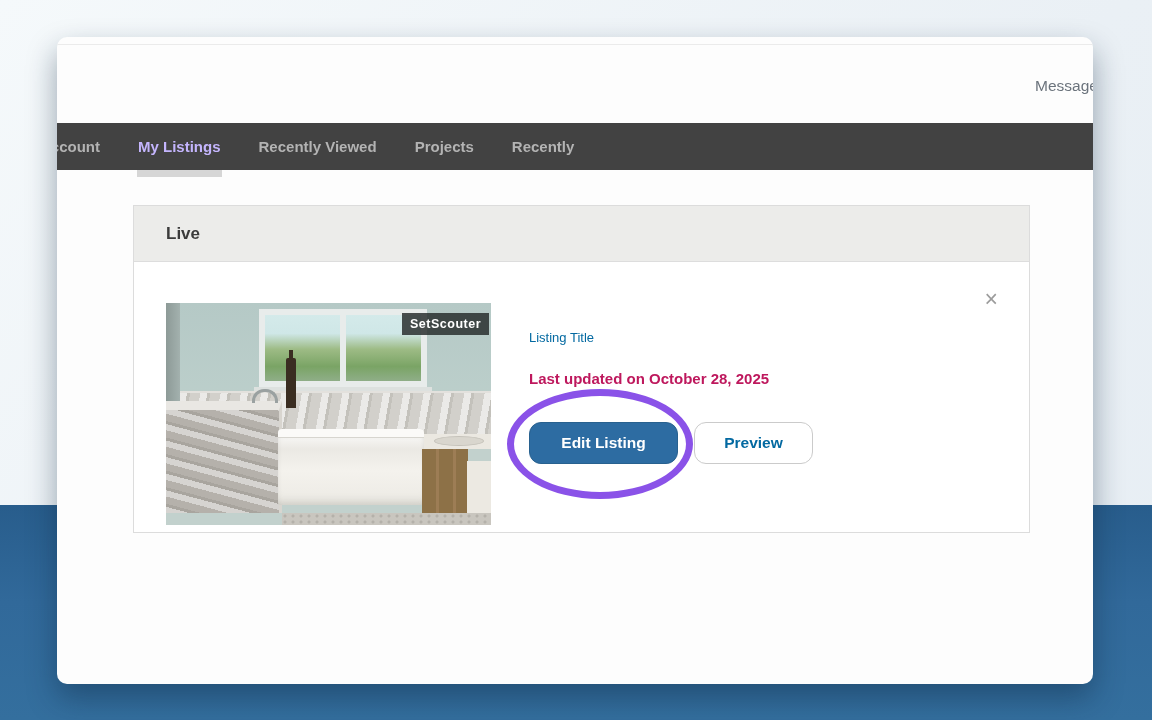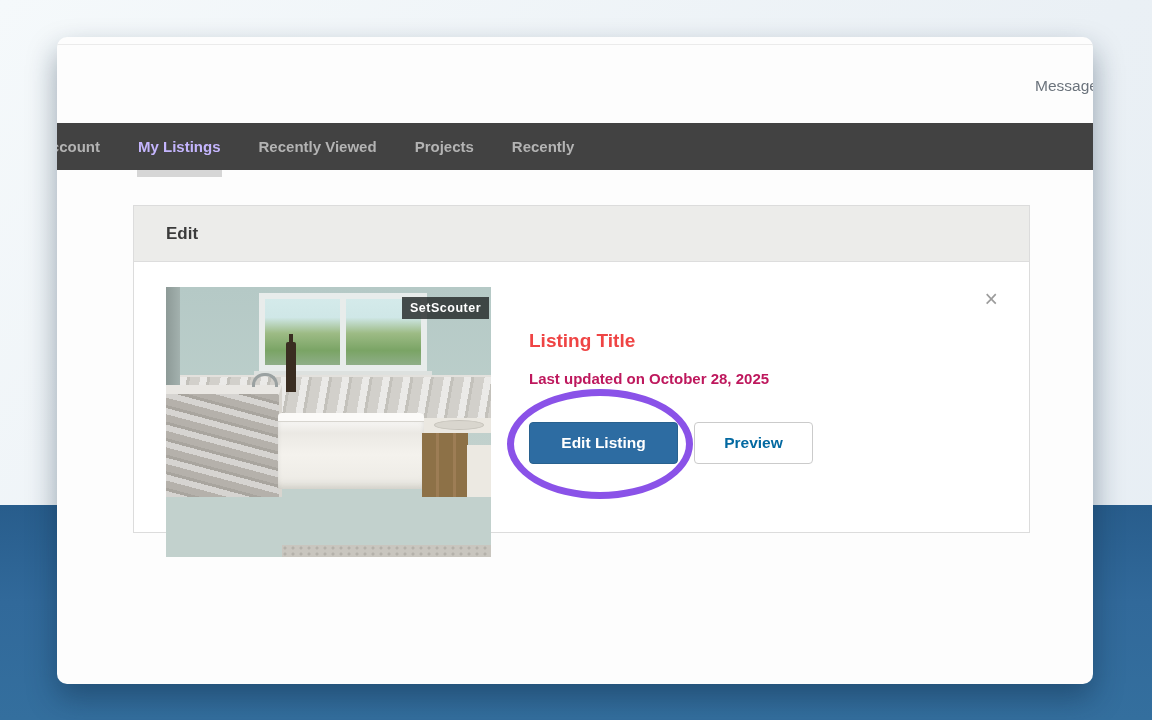--- a/index.html
+++ b/index.html
@@ -45,21 +45,21 @@
   }
   .live-panel-header {
     height: 56px; background: #ececea; border-bottom: 1px solid #dddddd;
     display: flex; align-items: center; padding-left: 32px;
     font-size: 17px; font-weight: 700; color: #3b3b3b;
   }
   .live-panel-body { position: relative; height: 270px; }
 
   
   .photo {
-    position: absolute; left: 32px; top: 25px; width: 325px; height: 270px;
+    position: absolute; left: 32px; top: 41px; width: 325px; height: 222px;
     overflow: hidden; background: linear-gradient(180deg, #b5c9c6 0%, #bccfcb 45%, #c2d1cd 60%);
   }
   .ph-left-band { position: absolute; left: 0; top: 0; width: 14px; height: 112px;
     background: linear-gradient(90deg, #8d9a97, #a3b1ae); }
   .ph-window { position: absolute; left: 93px; top: 6px; width: 168px; height: 78px;
     background: #e8eceb; padding: 6px; display: flex; gap: 6px; }
   .ph-pane { flex: 1; background: linear-gradient(180deg, #d4eaea 0%, #cfe7e7 28%, #9dbb85 52%, #7aa465 78%, #8fae88 100%); }
   .ph-sill { position: absolute; left: 88px; top: 84px; width: 178px; height: 4px; background: #dde1df; }
   .ph-wainscot { position: absolute; left: 14px; right: 0; top: 88px; height: 46px;
     background: #d2d0cb;
@@ -86,24 +86,24 @@
   .ph-wood { position: absolute; left: 256px; top: 146px; width: 46px; height: 64px;
     background: repeating-linear-gradient(90deg, #8d7147 0 14px, #9d7d55 14px 17px); }
   .ph-counter2 { position: absolute; right: 0; top: 158px; width: 24px; height: 52px; background: #ece9e2; }
   .ph-floor { position: absolute; left: 116px; right: 0; bottom: 0; height: 12px;
     background-color: #c9c6bf;
     background-image: radial-gradient(circle at 3px 3px, #b4b1aa 1px, rgba(0,0,0,0) 2px);
     background-size: 8px 6px; }
   .ph-watermark { position: absolute; right: 2px; top: 10px;
     background: rgba(35, 40, 40, 0.82); color: #ffffff;
     font-size: 12.5px; font-weight: 700; letter-spacing: 0.5px; padding: 4px 8px; }
-  .listing-title { position: absolute; left: 395px; top: 68px; font-size: 19px; font-weight: 700; color: #ef4444; white-space: nowrap; }
+  .listing-title { position: absolute; left: 395px; top: 68px; font-size: 13px; font-weight: 400; color: #0369a1; white-space: nowrap; }
   .listing-updated { position: absolute; left: 395px; top: 108px; font-size: 15px; font-weight: 600; color: #be185d; white-space: nowrap; }
   .listing-buttons { position: absolute; left: 395px; top: 160px; display: flex; gap: 16px; }
-  .btn { height: 42px; border-radius: 4px; font-family: "Liberation Sans", sans-serif;
+  .btn { height: 42px; border-radius: 12px; font-family: "Liberation Sans", sans-serif;
     font-size: 15.5px; font-weight: 700; display: flex; align-items: center; justify-content: center;
     cursor: pointer; }
   .btn-primary { width: 149px; background: #2d6ca2; border: 1px solid #28618f; color: #ffffff; }
   .btn-secondary { width: 119px; background: #ffffff; border: 1px solid #cbcbcb; color: #0369a1; }
   .close-x { position: absolute; right: 31px; top: 26px; font-size: 23px; line-height: 1;
     color: #9c9c9c; cursor: pointer; font-weight: 400; }
 
   .annotation-ellipse {
     position: absolute; left: 450px; top: 352px; width: 186px; height: 110px;
     border: 7px solid #8a52e8; border-radius: 50%; pointer-events: none;
@@ -122,21 +122,21 @@
   <div class="nav-bar">
     <div class="nav-tab cut-left">Account</div>
     <div class="nav-tab active">My Listings</div>
     <div class="nav-tab">Recently Viewed</div>
     <div class="nav-tab">Projects</div>
     <div class="nav-tab">Recently</div>
   </div>
 
   <div class="live-panel">
     <div class="live-panel-header">
-      <span>Edit</span>
+      <span>Live</span>
     </div>
     <div class="live-panel-body">
 
       <div class="photo">
         <div class="ph-left-band"></div>
         <div class="ph-window">
           <div class="ph-pane"></div>
           <div class="ph-pane"></div>
         </div>
         <div class="ph-sill"></div>

